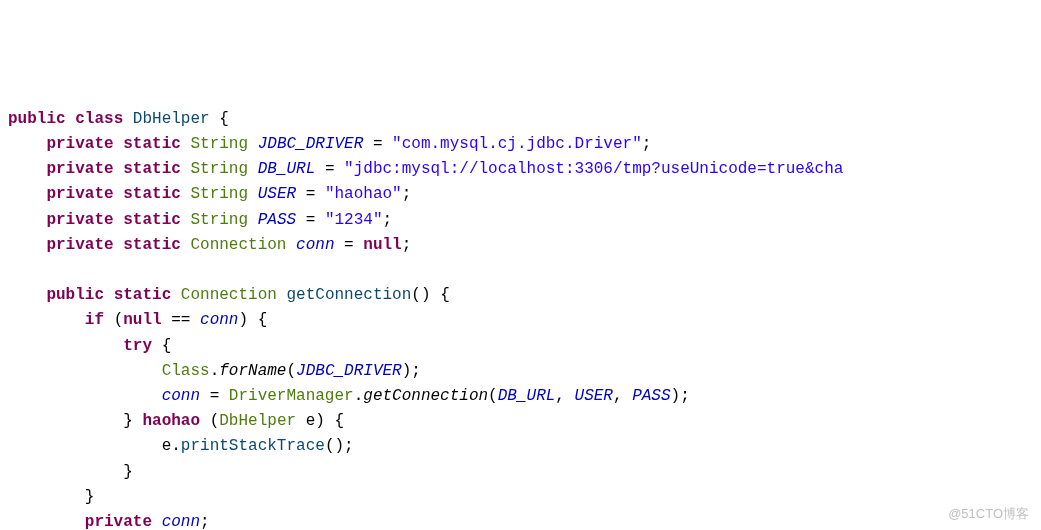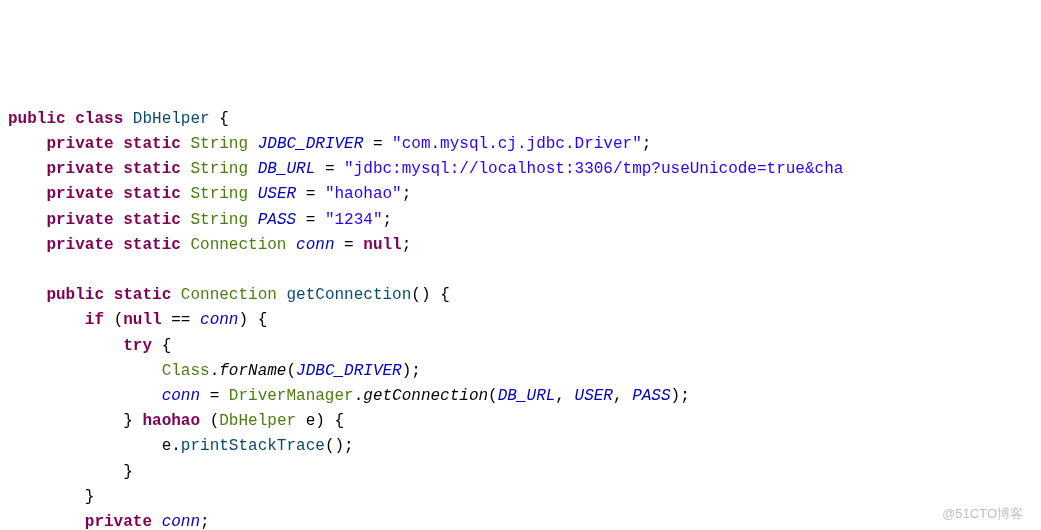--- a/index.html
+++ b/index.html
@@ -21,21 +21,21 @@
   .type { color: #4d7c0f; }                         
   .name { color: #0c4a6e; }                         
   .field{ color: #0000c0; font-style: italic; }     
   .str  { color: #2a00ff; }                         
   .mth  { color: #000000; font-style: italic; }     
   .op   { color: #000000; }                         
   .plain{ color: #000000; }
 
   .watermark {
     position: absolute;
-    right: 18px;
+    right: 12px;
     bottom: 4px;
     color: #c0c0c0;
     font-family: Arial, "Microsoft YaHei", sans-serif;
     font-size: 13px;
     white-space: nowrap;
   }
 </style>
 </head>
 <body>
 

